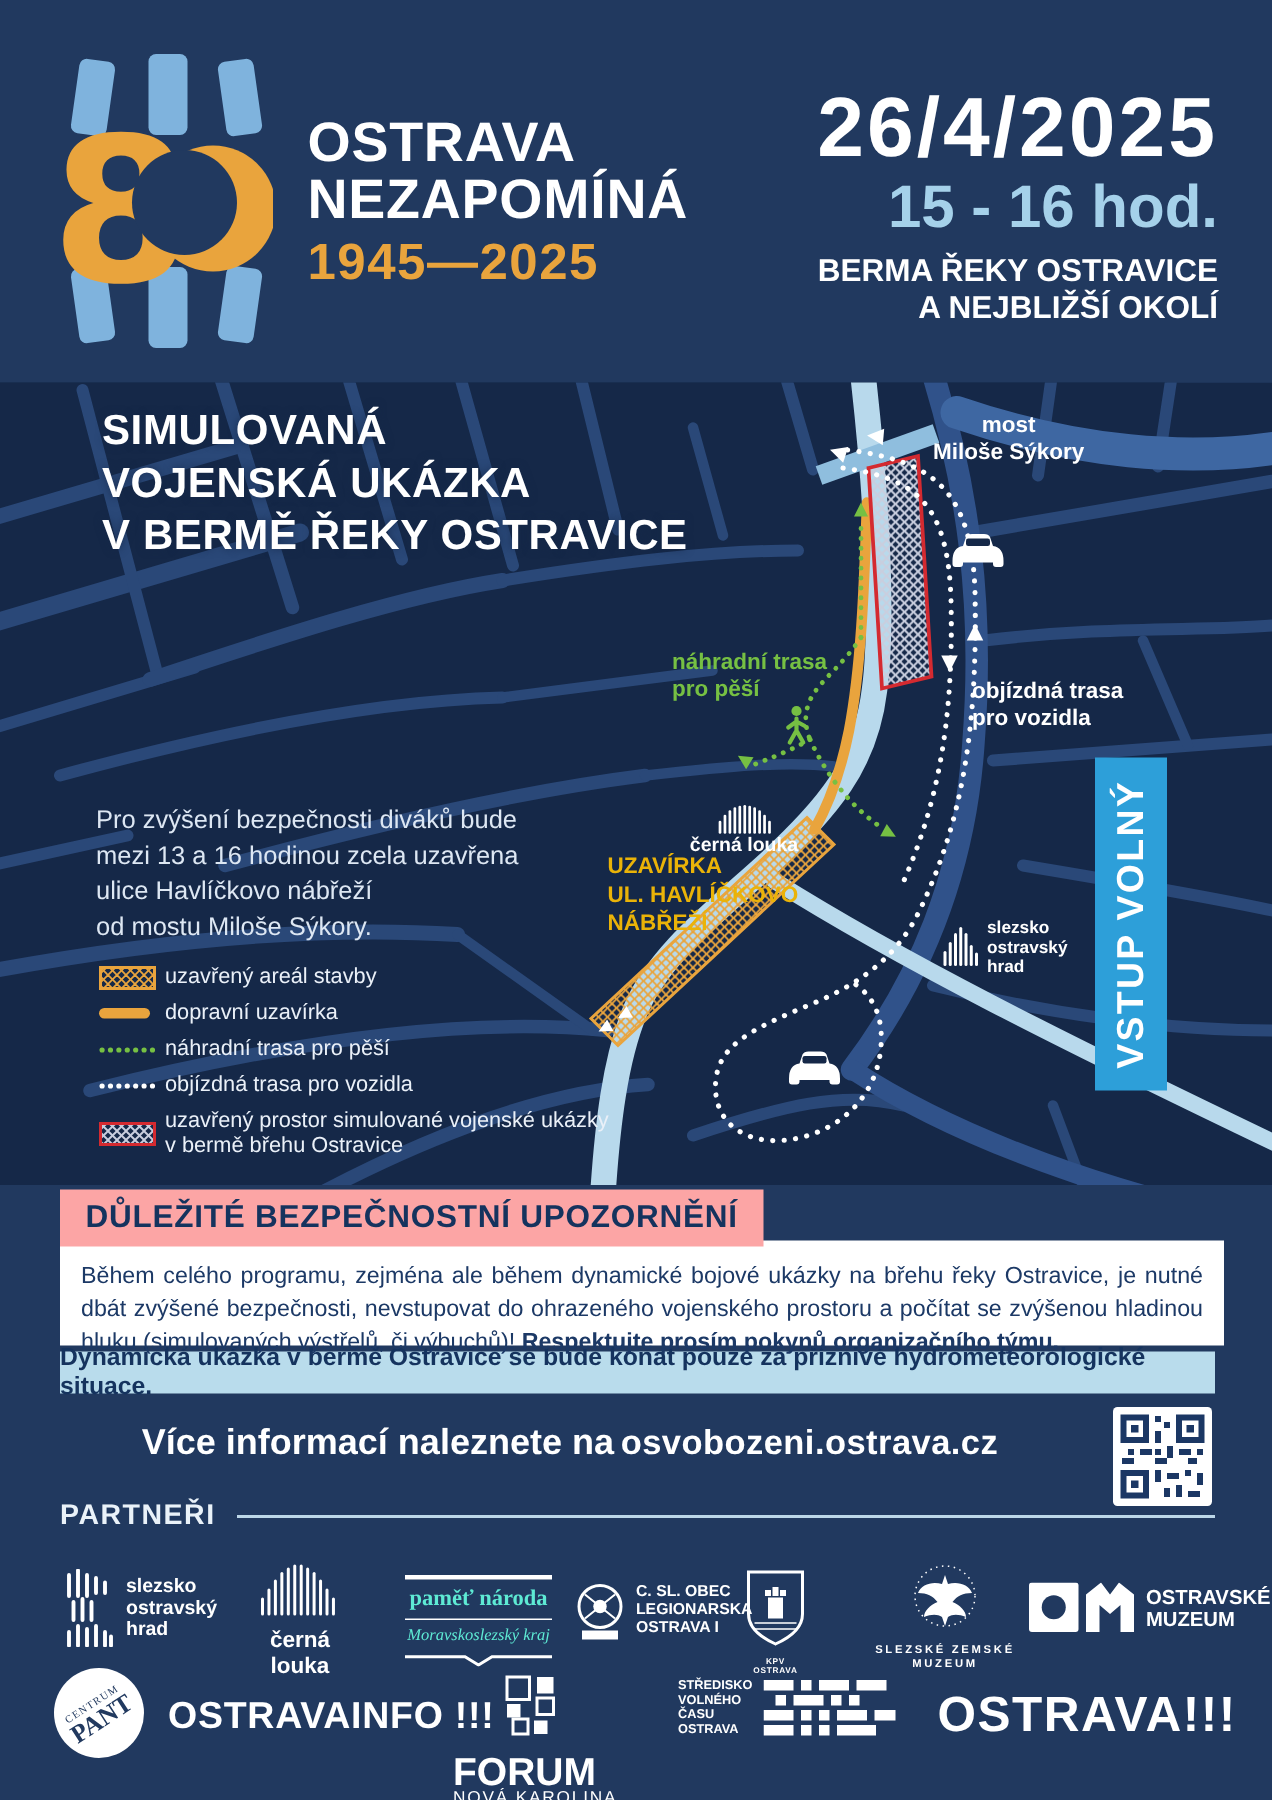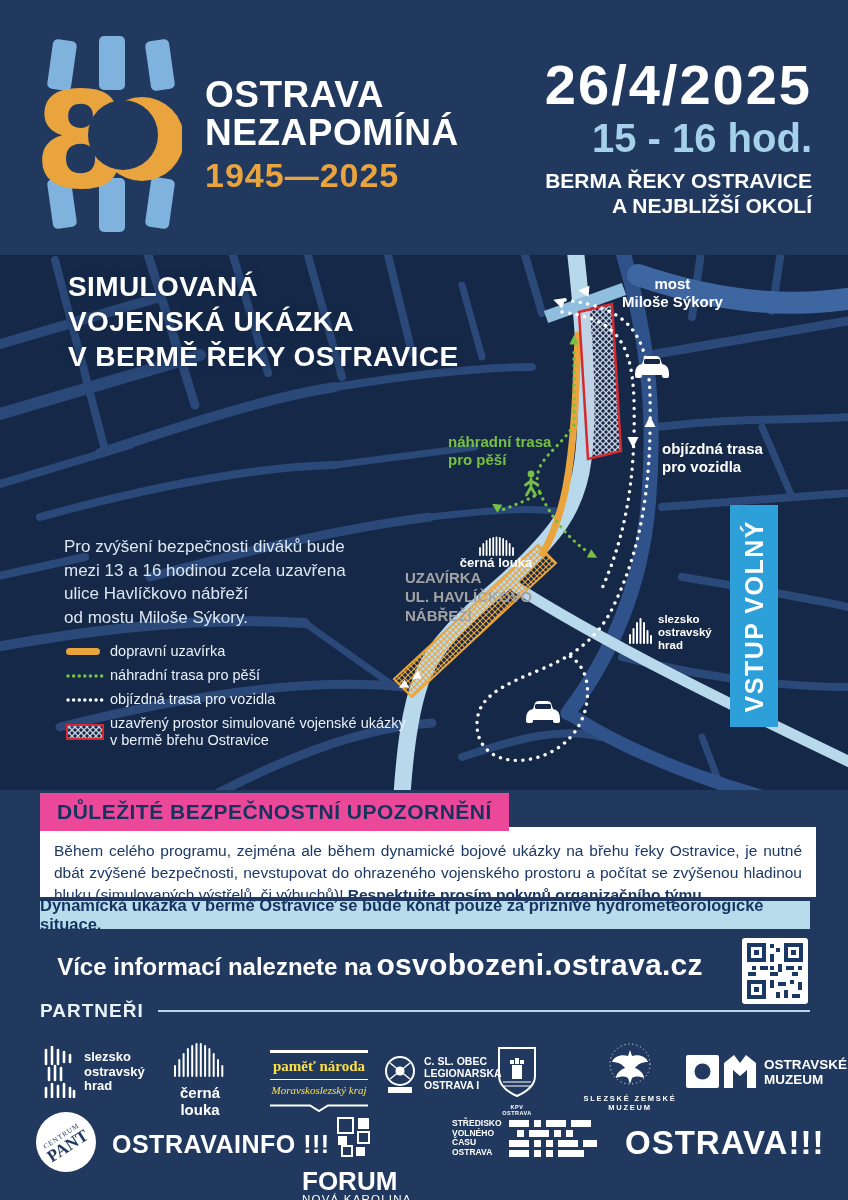--- a/index.html
+++ b/index.html
@@ -18,42 +18,42 @@
   .map{left:0;top:255px;width:778px;height:535px;background:#152848;}
   .map-title{left:68px;top:14px;font-size:28px;font-weight:800;line-height:35px;letter-spacing:.4px;text-shadow:0 0 6px rgba(21,40,72,.8);}
   .notice{left:64px;top:280px;width:320px;font-size:17px;line-height:23.5px;color:#dde7f3;}
   .legend{left:66px;top:388px;display:flex;flex-direction:column;gap:7px;}
   .lrow{display:flex;align-items:center;}
   .lsw{width:44px;flex:0 0 44px;display:flex;align-items:center;}
   .llab{font-size:14.5px;color:#eaf0f8;line-height:17px;}
   .oline{width:34px;height:7px;background:#e9a43d;border-radius:4px;}
   .maplab{font-weight:800;font-size:15px;line-height:18px;}
   .green{color:#76c043;}
-  .orange{color:#a3a3a3;}
+  .orange{color:#eab308;}
   .free-entry{right:0;top:250px;width:48px;height:222px;background:#2d9fd9;display:flex;align-items:center;justify-content:center;}
   .free-entry span{writing-mode:vertical-rl;transform:rotate(180deg);font-size:25px;font-weight:800;letter-spacing:1.5px;color:#fff;}
   
-  .badge{left:40px;top:793px;background:#ec4899;color:#15335e;font-size:21px;font-weight:800;
+  .badge{left:40px;top:793px;background:#fca5a5;color:#15335e;font-size:21px;font-weight:800;
          letter-spacing:.5px;padding:7px 17px;z-index:3;}
   .wbox{left:40px;top:827px;width:776px;height:70px;background:#fff;color:#1c3966;box-sizing:border-box;
         padding:13px 14px;font-size:15.5px;line-height:22px;text-align:justify;z-index:2;}
   .wstrip{left:40px;top:901px;width:770px;height:28px;background:#b9dcec;color:#15335e;font-size:16.5px;
           font-weight:700;display:flex;align-items:center;justify-content:center;}
   
   .info-line{left:30px;top:948px;width:700px;text-align:center;}
   .info-line .pfx{font-size:24px;font-weight:600;}
-  .info-line .url{font-size:30px;font-weight:800;letter-spacing:.3px;}
+  .info-line .url{font-size:23px;font-weight:800;letter-spacing:.3px;}
   
   .partners-head{left:40px;top:1000px;width:770px;display:flex;align-items:center;gap:14px;}
   .partners-head .t{font-size:19px;font-weight:800;letter-spacing:1px;color:#eaf2f9;}
   .partners-head .ln{flex:1;height:2px;background:#bcd7e8;}
   .plogo{color:#fff;}
   .hradtxt{font-size:13px;font-weight:700;line-height:14.5px;}
   .cltxt{font-size:15px;font-weight:700;}
-  .pamet{width:98px;border-top:3px solid #fff;color:#fde047;text-align:center;}
+  .pamet{width:98px;border-top:3px solid #fff;color:#5eead4;text-align:center;}
   .pamet .t1{font-family:"Liberation Serif",serif;font-weight:700;font-size:15px;padding:5px 0 4px;border-bottom:1px solid #fff;}
   .pamet .t2{font-family:"Liberation Serif",serif;font-style:italic;font-size:11px;padding:4px 0 2px;}
   .legtxt{font-size:10.5px;font-weight:800;line-height:12px;}
   .muzcap{font-size:7.5px;letter-spacing:1.8px;font-weight:700;}
   .omtxt{font-size:13.5px;font-weight:800;line-height:15px;}
   .oinfo{font-size:25px;font-weight:800;letter-spacing:.5px;}
   .forumtxt{font-size:26px;font-weight:800;line-height:24px;}
   .forumsub{font-size:11.5px;letter-spacing:1.2px;font-weight:400;text-decoration:underline;}
   .svc{font-size:8.5px;font-weight:700;line-height:9.5px;}
   .obig{font-size:33px;font-weight:800;letter-spacing:1px;}
@@ -231,20 +231,28 @@
 VOJENSKÁ UKÁZKA
 V BERMĚ ŘEKY OSTRAVICE</div>
     <div class="abs notice pre">Pro zvýšení bezpečnosti diváků bude
 mezi 13 a 16 hodinou zcela uzavřena
 ulice Havlíčkovo nábřeží
 od mostu Miloše Sýkory.</div>
 
     <div class="abs legend">
       <div class="lrow">
         <span class="lsw">
+          <svg width="38" height="16">
+              <rect x="1" y="1" width="36" height="14" fill="url(#hO)" stroke="#e9a43d" stroke-width="2"></rect>
+            </svg>
+        </span>
+        <span class="llab">uzavřený areál stavby</span>
+      </div>
+      <div class="lrow">
+        <span class="lsw">
             <span class="oline"></span>
           </span>
         <span class="llab">dopravní uzavírka</span>
       </div>
       <div class="lrow">
         <span class="lsw">
           <svg width="40" height="6">
               <line x1="2" y1="3" x2="38" y2="3" stroke="#76c043" stroke-width="3.4" stroke-linecap="round" stroke-dasharray="0.1 5.5"></line>
             </svg>
         </span>
@@ -264,21 +272,21 @@
               <rect x="1" y="1" width="36" height="14" fill="url(#hL)" stroke="#d42a30" stroke-width="2"></rect>
             </svg>
         </span>
         <span class="llab pre">uzavřený prostor simulované vojenské ukázky
 v bermě břehu Ostravice</span>
       </div>
     </div>
 
     <div class="abs maplab pre" style="left:622px;top:20px;text-align:center;">most
 Miloše Sýkory</div>
-    <div class="abs maplab pre" style="left:648px;top:185px;margin-left:14px;">objízdná trasa
+    <div class="abs maplab pre" style="left:648px;top:197px;">objízdná trasa
 pro vozidla</div>
     <div class="abs maplab pre green" style="left:448px;top:178px;">náhradní trasa
 pro pěší</div>
     <div class="abs" style="left:458px;top:300px;width:76px;text-align:center;font-size:13px;font-weight:700;">černá louka</div>
     <div class="abs maplab pre orange" style="left:405px;top:313px;line-height:19px;">UZAVÍRKA
 UL. HAVLÍČKOVO
 NÁBŘEŽÍ</div>
     <div class="abs pre" style="left:658px;top:358px;font-size:11.5px;font-weight:700;line-height:13px;">slezsko
 ostravský
 hrad</div>

